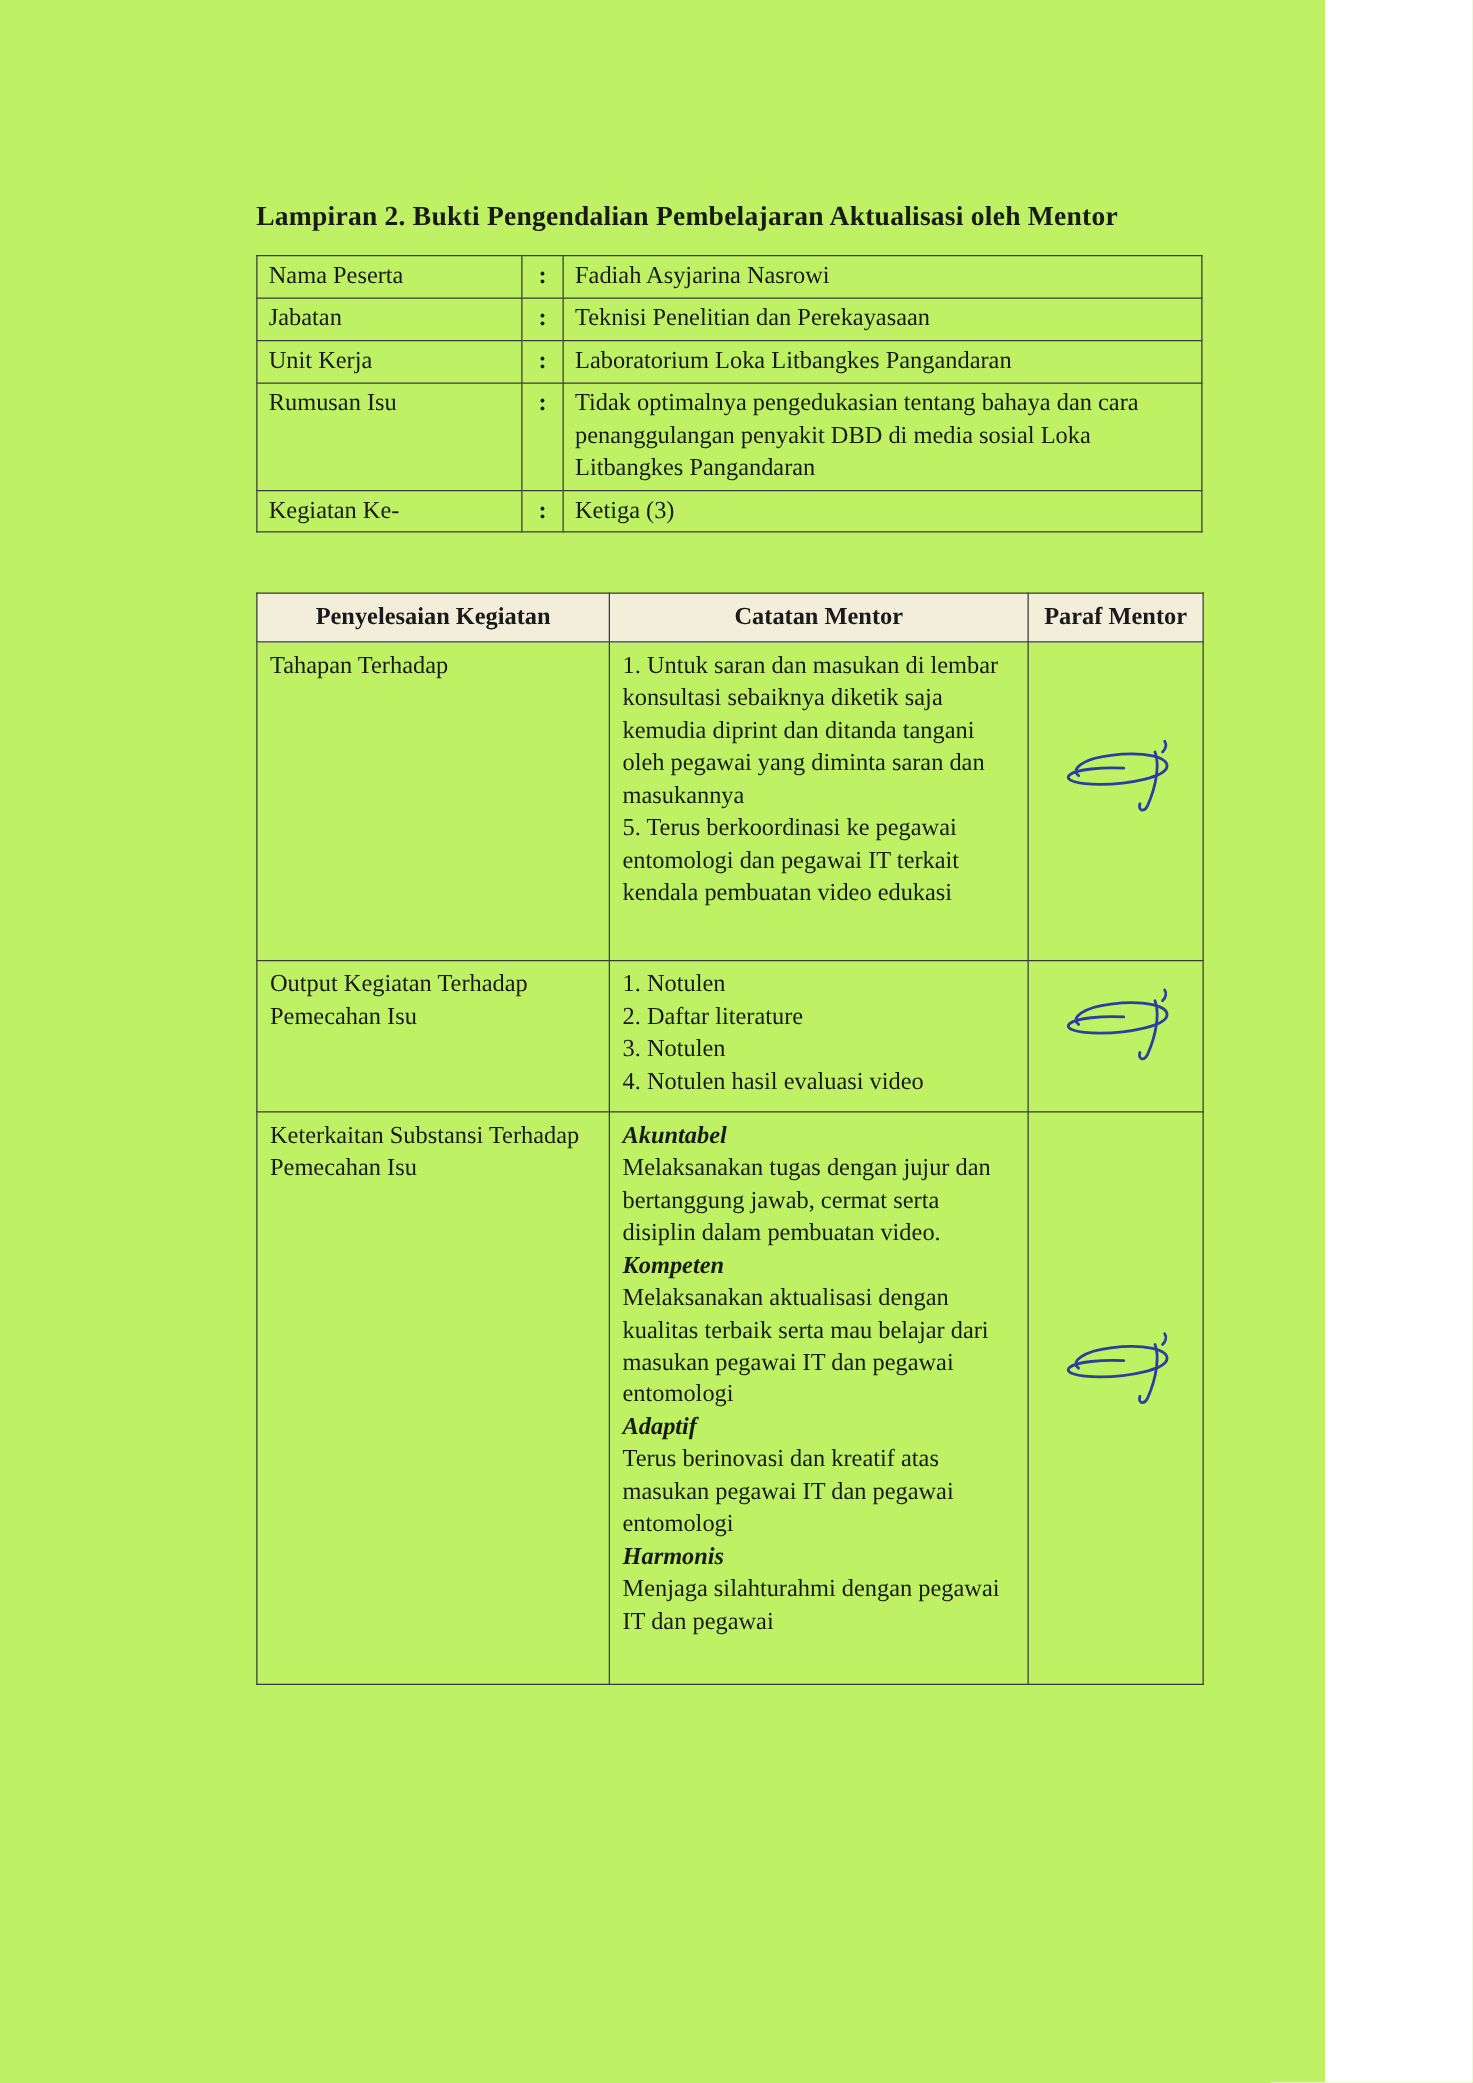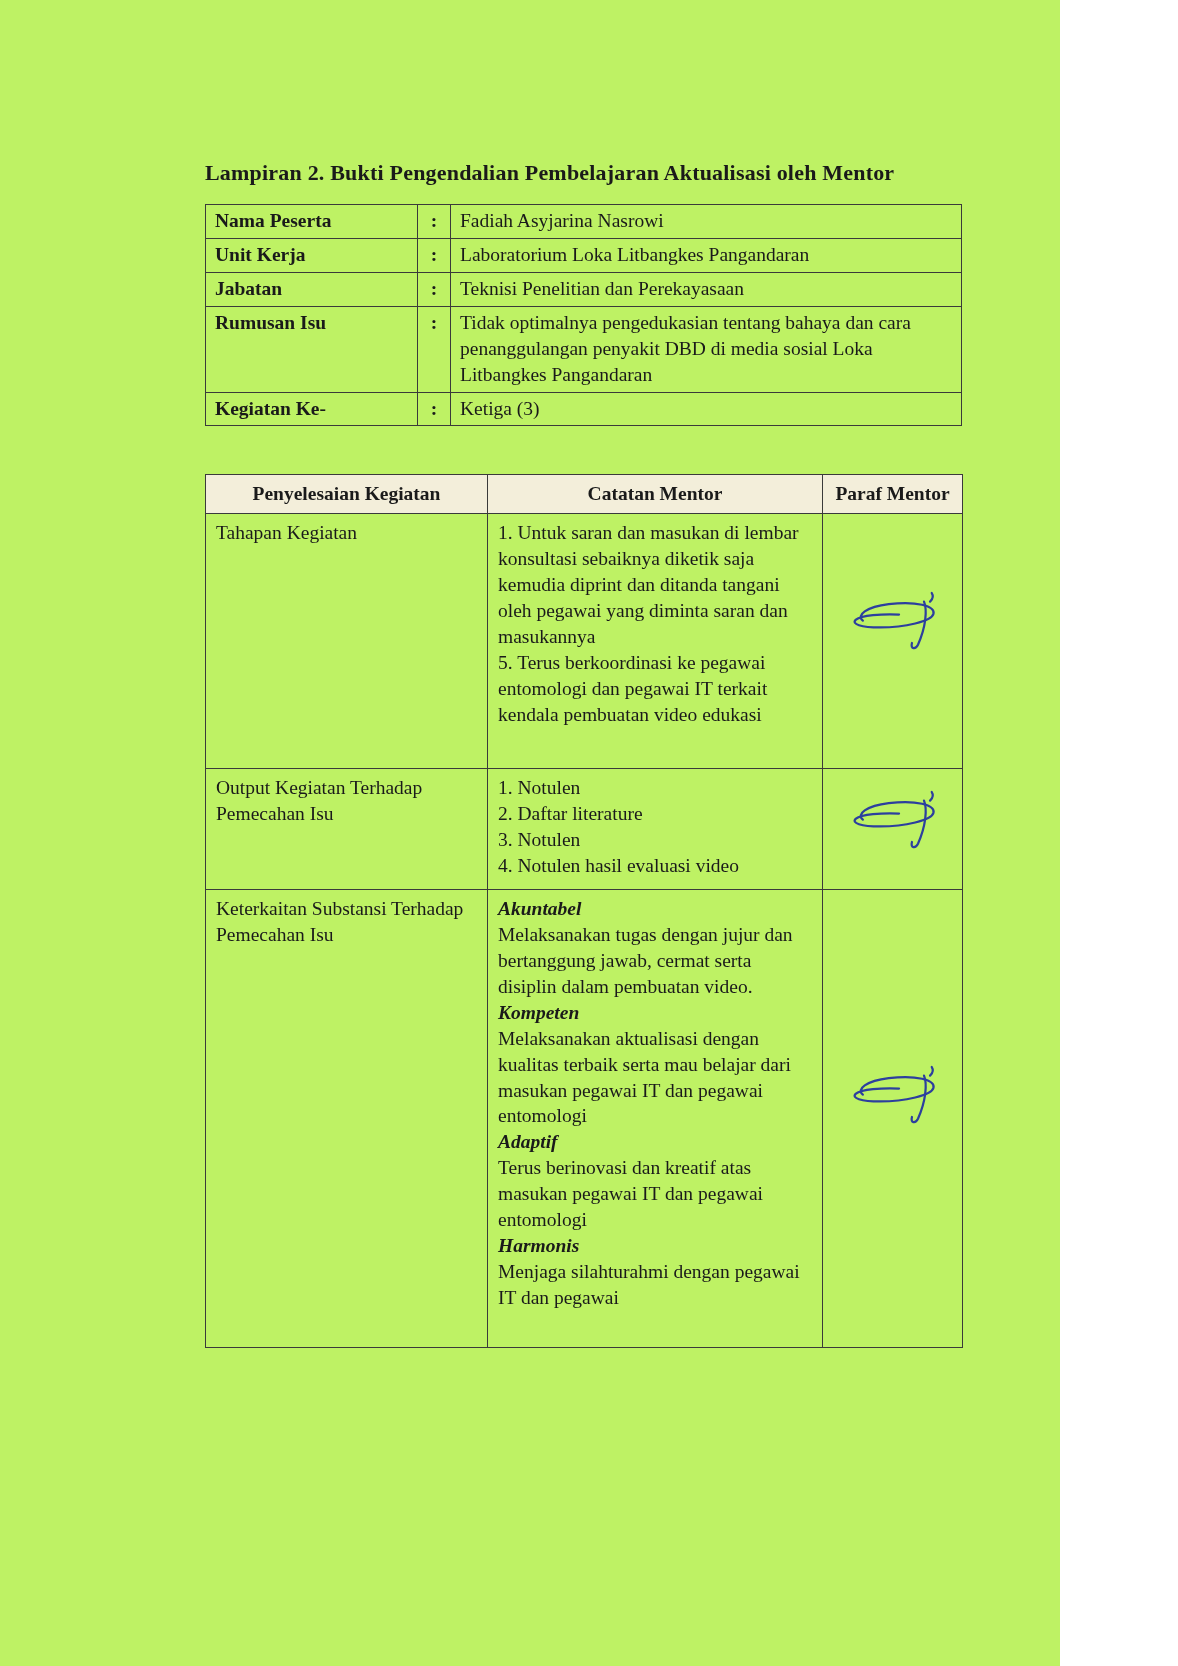--- a/index.html
+++ b/index.html
@@ -36,21 +36,21 @@
     border: 1px solid #3a3a3a;
     font-size: 19.5px;
     line-height: 1.33;
     vertical-align: top;
   }
   
   .info-table { margin-bottom: 48px; }
   .info-table td { padding: 3px 9px 4px 9px; }
   .info-table .col-label { width: 212px; }
   .info-table .col-sep   { width: 33px; }
-  .info-table td.label { font-weight: bold; }
+  .info-table td.label { font-weight: normal; }
   .info-table td.sep   { font-weight: bold; text-align: center; padding-left: 2px; padding-right: 2px; }
   
   .main-table th {
     background: #f3eeda;
     font-weight: bold;
     text-align: center;
     vertical-align: top;
     padding: 6px 8px;
   }
   .main-table .col-penyelesaian { width: 282px; }
@@ -83,28 +83,28 @@
           <col class="col-sep">
           <col>
         </colgroup>
       <tbody>
         <tr>
           <td class="label">Nama Peserta</td>
           <td class="sep">:</td>
           <td>Fadiah Asyjarina Nasrowi</td>
         </tr>
         <tr>
+          <td class="label">Jabatan</td>
+          <td class="sep">:</td>
+          <td>Teknisi Penelitian dan Perekayasaan</td>
+        </tr>
+        <tr>
           <td class="label">Unit Kerja</td>
           <td class="sep">:</td>
           <td>Laboratorium Loka Litbangkes Pangandaran</td>
-        </tr>
-        <tr>
-          <td class="label">Jabatan</td>
-          <td class="sep">:</td>
-          <td>Teknisi Penelitian dan Perekayasaan</td>
         </tr>
         <tr>
           <td class="label">Rumusan Isu</td>
           <td class="sep">:</td>
           <td>Tidak optimalnya pengedukasian tentang bahaya dan cara penanggulangan penyakit DBD di media sosial Loka Litbangkes Pangandaran</td>
         </tr>
         <tr>
           <td class="label">Kegiatan Ke-</td>
           <td class="sep">:</td>
           <td>Ketiga (3)</td>
@@ -121,21 +121,21 @@
       <thead>
         <tr>
           <th>Penyelesaian Kegiatan</th>
           <th>Catatan Mentor</th>
           <th>Paraf Mentor</th>
         </tr>
       </thead>
       <tbody>
 
         <tr class="row-tahapan">
-          <td>Tahapan Kegiatan</td>
+          <td>Tahapan Terhadap</td>
           <td class="catatan">
             <p>1. Untuk saran dan masukan di lembar konsultasi sebaiknya diketik saja kemudia diprint dan ditanda tangani oleh pegawai yang diminta saran dan masukannya</p>
             <p>5. Terus berkoordinasi ke pegawai entomologi dan pegawai IT terkait kendala pembuatan video edukasi</p>
           </td>
           <td class="paraf-cell">
             <span class="sig sig-mt-1">
               <svg width="112" height="72" viewBox="0 0 130 82" xmlns="http://www.w3.org/2000/svg">
                 <g fill="none" stroke="#2c3f9e" stroke-width="2.6" stroke-linecap="round">
                   <path d="M30 44 C 22 38, 34 28, 60 25 C 92 21, 114 27, 112 36 C 110 45, 78 52, 50 52 C 28 52, 16 48, 22 43 C 28 38, 52 36, 72 37"></path>
                   <path d="M101 22 C 105 32, 103 52, 94 72 C 91 78, 85 77, 87 70"></path>

